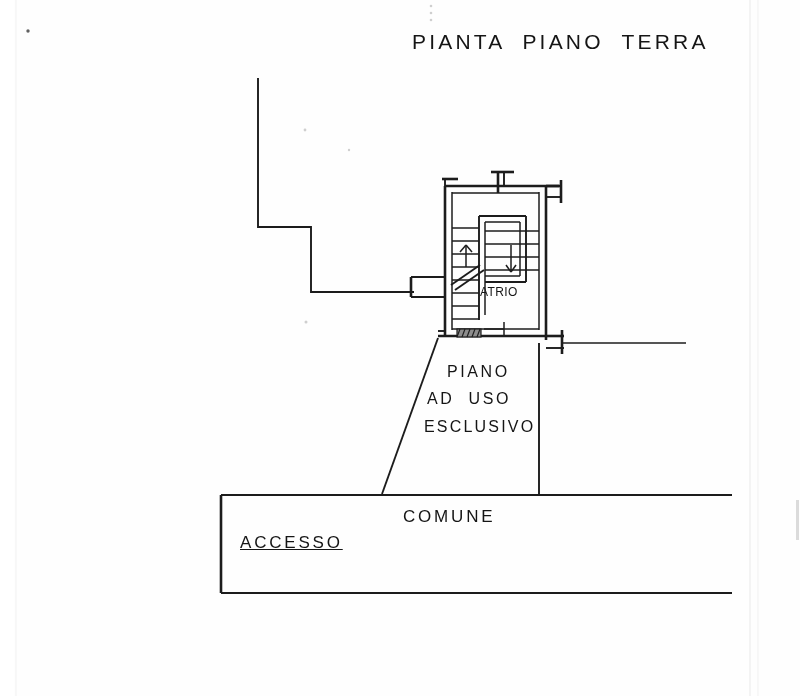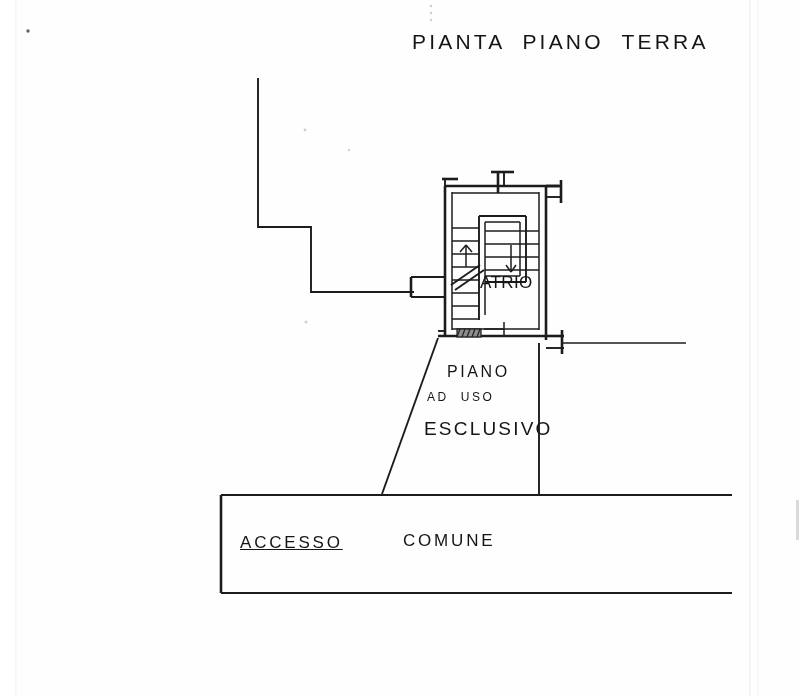--- a/index.html
+++ b/index.html
@@ -47,52 +47,52 @@
     -webkit-font-smoothing: none;
   }
   #title-text {
     left: 398px;
     top: 31px;
     font-size: 21px;
     letter-spacing: 3.2px;
   }
   #label-atrio {
     left: 466px;
-    top: 274px;
-    font-size: 17px;
+    top: 286px;
+    font-size: 12px;
     letter-spacing: 0.4px;
   }
   #label-area-1 {
     left: 433px;
     top: 364px;
     font-size: 16px;
     letter-spacing: 2.6px;
   }
   #label-area-2 {
     left: 413px;
     top: 391px;
-    font-size: 12px;
+    font-size: 16px;
     letter-spacing: 2.6px;
   }
   #label-area-3 {
     left: 410px;
     top: 419px;
-    font-size: 19px;
+    font-size: 16px;
     letter-spacing: 2.2px;
   }
   #label-accesso {
     left: 226px;
     top: 534px;
     font-size: 17px;
     letter-spacing: 2.8px;
     text-decoration: underline;
   }
   #label-comune {
     left: 389px;
-    top: 532px;
+    top: 508px;
     font-size: 17px;
     letter-spacing: 2.8px;
   }
 </style>
 </head>
 <body>
 
 <div id="plan-page">
 
   <svg id="plan-svg" viewBox="0 0 800 696">

